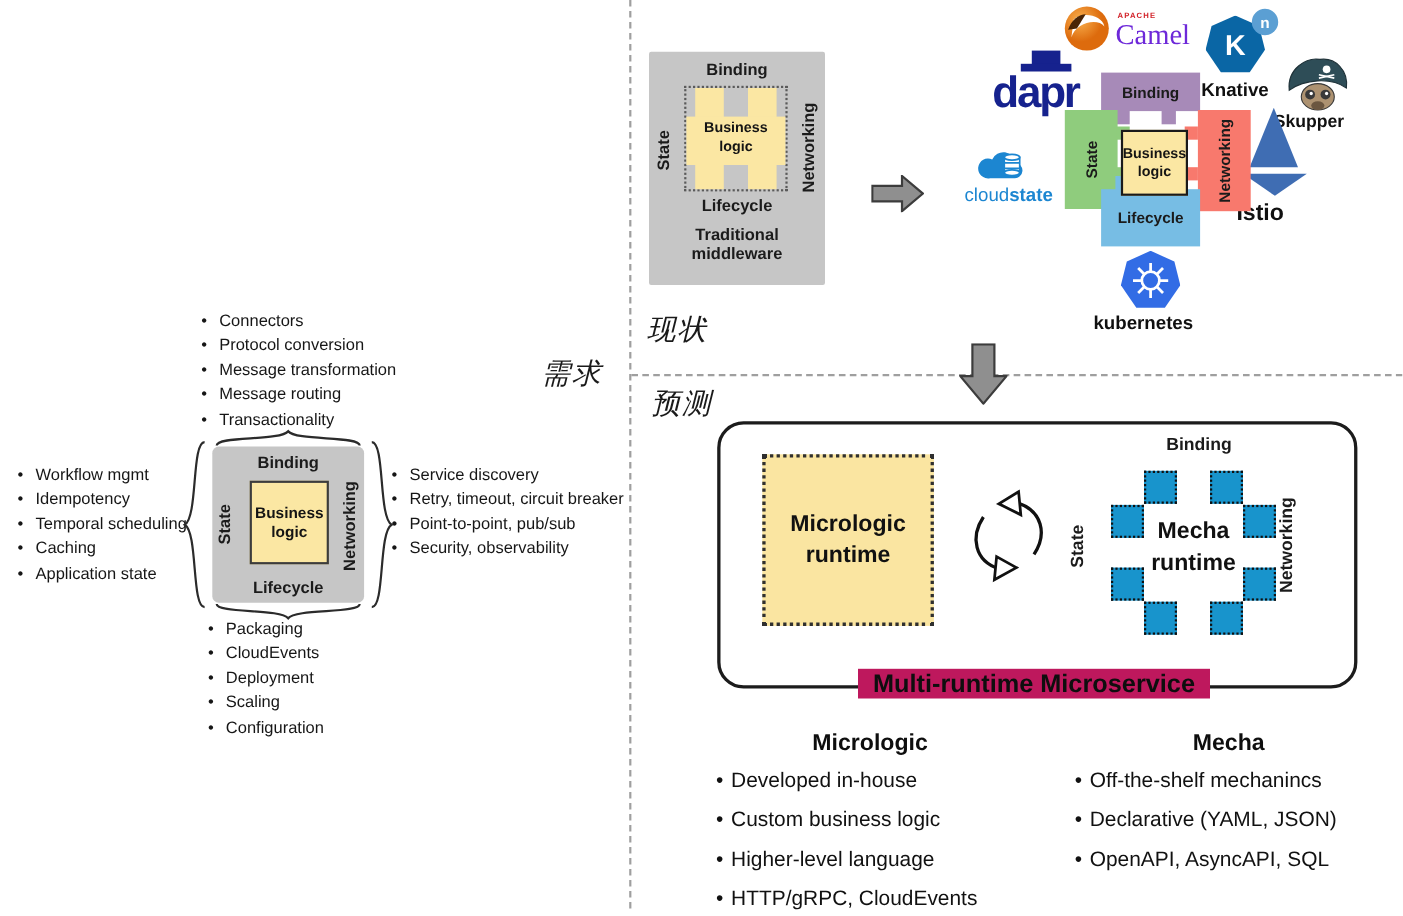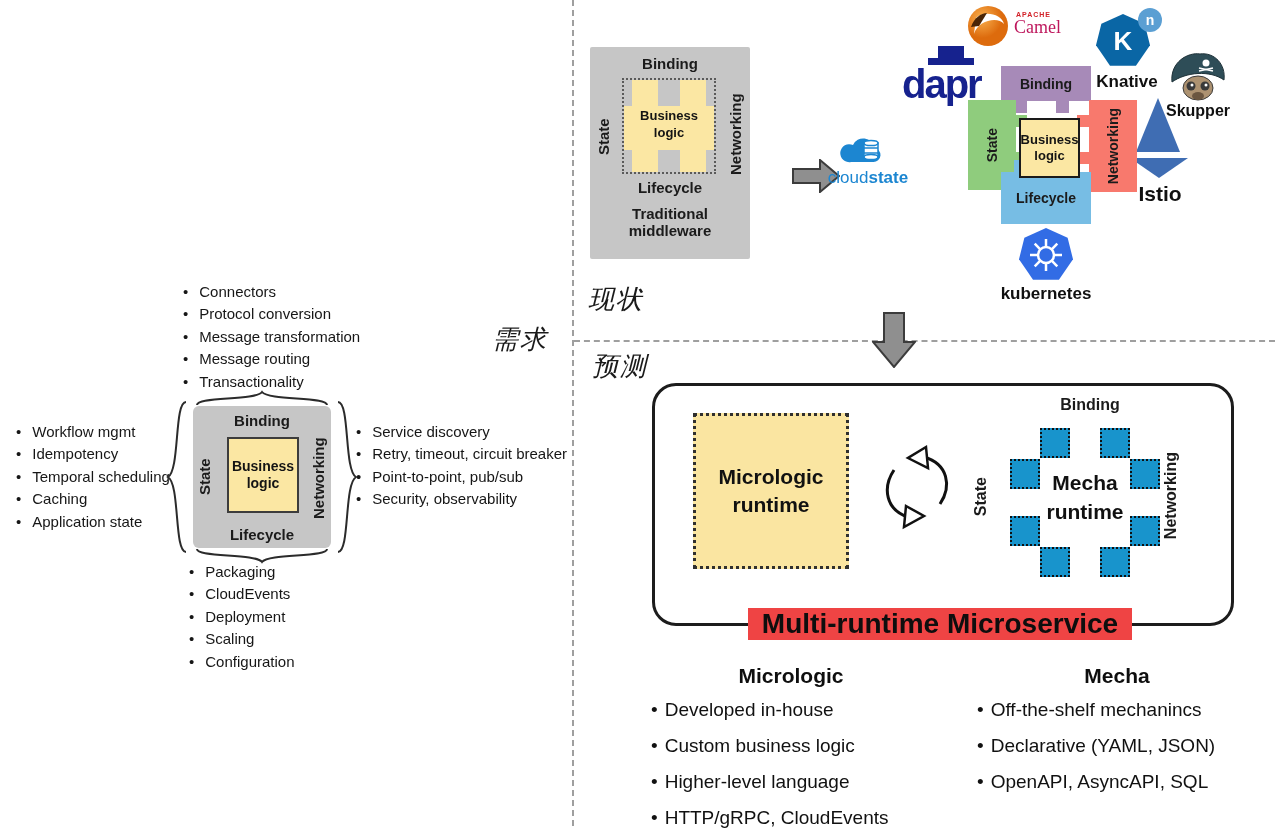--- a/index.html
+++ b/index.html
@@ -22,21 +22,21 @@
   
   .zh{font-style:italic;font-size:26px;font-weight:500;color:#1a1a1a;letter-spacing:2px;}
   
   .vline{border-left:2px dashed #9f9f9f;}
   .hline{border-top:2px dashed #9f9f9f;}
   
   .pz{position:absolute;display:flex;align-items:center;justify-content:center;}
   .pz .side-label{font-size:14px;}
   .tab{position:absolute;}
   
-  .logo-label{font-weight:700;color:#101010;text-align:center;}
+  .logo-label{font-weight:700;color:#101010;}
   .hept{clip-path:polygon(50% 0%,90% 18%,100% 58%,74% 96%,26% 96%,0% 58%,10% 18%);
         display:flex;align-items:center;justify-content:center;}
   
   .roundbox{border:3px solid #1c1c1c;border-radius:24px;}
   .dotted-yellow{background:#fae5a1;border:3px dotted #2f2f2f;display:flex;flex-direction:column;
                  align-items:center;justify-content:center;text-align:center;
                  font-size:21px;font-weight:700;line-height:1.35;color:#111;}
   .mecha-sq{position:absolute;width:30px;height:30px;background:#1894cc;border:2px dotted #101010;box-sizing:border-box;}
   .pred-label{font-size:16px;font-weight:700;color:#1b1b1b;}
   .pred-title{font-size:21px;font-weight:700;text-align:center;color:#0e0e0e;}
@@ -139,21 +139,21 @@
         <radialGradient id="cg" cx="35%" cy="30%">
           <stop offset="0%" stop-color="#f9b04e"></stop>
           <stop offset="100%" stop-color="#dd6b0d"></stop>
         </radialGradient>
       </defs>
     <circle cx="22" cy="22" r="20" fill="url(#cg)"></circle>
     <path d="M8,30 C12,16 32,12 38,20 C36,10 18,6 10,14 Z" fill="#ffffff"></path>
     <path d="M5,23 C8,14 15,9 21,9 L13,22 Z" fill="#4a2506"></path>
   </svg>
   <span class="abs" style="left:52px;top:7px;font-size:7px;font-weight:700;letter-spacing:1px;color:#d22128;">APACHE</span>
-  <span class="abs" style="left:50px;top:13px;font-family:'Liberation Serif',serif;font-size:18px;color:#be185d;">Camel</span>
+  <span class="abs" style="left:50px;top:13px;font-family:'Liberation Serif',serif;font-size:26px;color:#6d28d9;">Camel</span>
 </div>
 
 <div class="abs" style="left:1092px;top:8px;width:78px;height:86px;">
   <div class="hept abs" style="left:4px;top:6px;width:54px;height:54px;background:#0a66a5;">
     <span style="color:#fff;font-size:26px;font-weight:700;">K</span>
   </div>
   <div class="abs" style="left:46px;top:0;width:24px;height:24px;border-radius:50%;background:#5b9fd3;display:flex;align-items:center;justify-content:center;">
     <span style="color:#fff;font-size:14px;font-weight:700;">n</span>
   </div>
   <div class="abs logo-label" style="left:0;top:64px;width:70px;font-size:17px;">Knative</div>
@@ -168,21 +168,21 @@
       <circle cx="40" cy="37" r="1.5" fill="#fff"></circle>
     <ellipse cx="32" cy="48" rx="6" ry="4" fill="#6b5640"></ellipse>
     <path d="M6,34 C4,14 22,4 34,6 C48,4 60,16 58,32 C44,22 20,24 6,34 Z" fill="#2e4d57" stroke="#20333a"></path>
     <circle cx="40" cy="15" r="3.5" fill="#fff"></circle>
     <line x1="33" y1="20" x2="47" y2="23" stroke="#fff" stroke-width="1.5"></line>
     <line x1="47" y1="20" x2="33" y2="23" stroke="#fff" stroke-width="1.5"></line>
   </svg>
   <div class="abs logo-label" style="left:0;top:54px;width:80px;font-size:16px;">Skupper</div>
 </div>
 
-<div class="abs" style="left:815px;top:132px;width:106px;height:54px;">
+<div class="abs" style="left:864px;top:132px;width:106px;height:54px;">
   <svg width="54" height="36" viewBox="0 0 54 36" style="position:absolute;left:22px;top:0;">
     <path d="M14,30 a9,9 0 1 1 2,-17 a11,11 0 0 1 21,3 a7,7 0 0 1 -1,14 Z" fill="#1c86d1"></path>
     <rect x="27" y="11" width="14" height="14" fill="#fff" stroke="#1c86d1" stroke-width="1.5"></rect>
     <ellipse cx="34" cy="11" rx="7" ry="2.6" fill="#fff" stroke="#1c86d1" stroke-width="1.5"></ellipse>
     <line x1="27" y1="16" x2="41" y2="16" stroke="#1c86d1" stroke-width="1.5"></line>
     <line x1="27" y1="21" x2="41" y2="21" stroke="#1c86d1" stroke-width="1.5"></line>
     <ellipse cx="34" cy="25" rx="7" ry="2.6" fill="#fff" stroke="#1c86d1" stroke-width="1.5"></ellipse>
   </svg>
   <div class="abs" style="left:0;top:36px;width:106px;text-align:center;font-size:17px;color:#1c86d1;">
     <span style="font-weight:400;">cloud</span><span style="font-weight:700;">state</span>
@@ -275,21 +275,21 @@
 <div class="mecha-sq" style="left:1130px;top:516px;"></div>
 <div class="mecha-sq" style="left:1040px;top:547px;"></div>
 <div class="mecha-sq" style="left:1100px;top:547px;"></div>
 
 <div class="abs" style="left:1028px;top:468px;width:114px;text-align:center;font-size:21px;font-weight:700;line-height:29px;color:#111;">
   <span>Mecha</span><br>
   <span>runtime</span>
 </div>
 
 <div class="abs" style="left:652px;top:608px;width:576px;text-align:center;">
-  <span style="display:inline-block;background:#ef4444;padding:0 14px;font-size:28px;font-weight:700;color:#0e0e0e;">Multi-runtime Microservice</span>
+  <span style="display:inline-block;background:#be185d;padding:0 14px;font-size:23px;font-weight:700;color:#0e0e0e;">Multi-runtime Microservice</span>
 </div>
 
 <div class="abs pred-title" style="left:711px;top:664px;width:160px;">Micrologic</div>
 <ul class="abs pred" style="left:651px;top:692px;">
   <li>Developed in-house</li>
   <li>Custom business logic</li>
   <li>Higher-level language</li>
   <li>HTTP/gRPC, CloudEvents</li>
 </ul>
 

